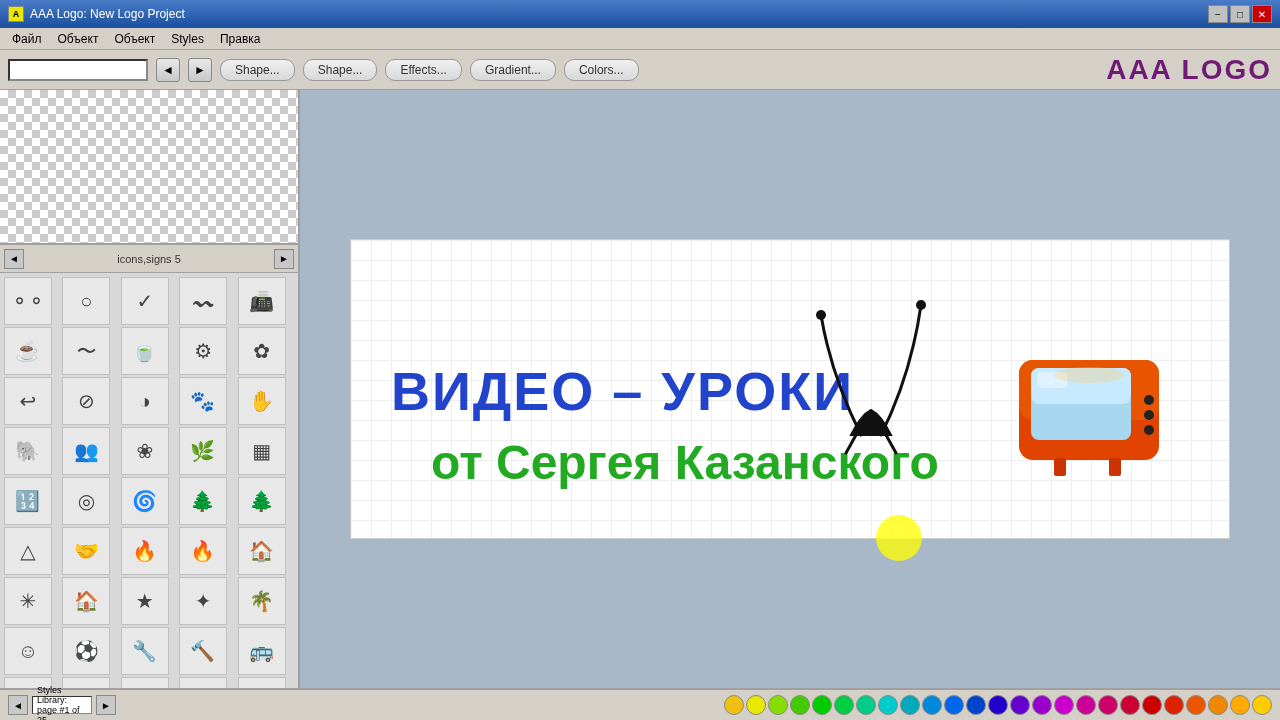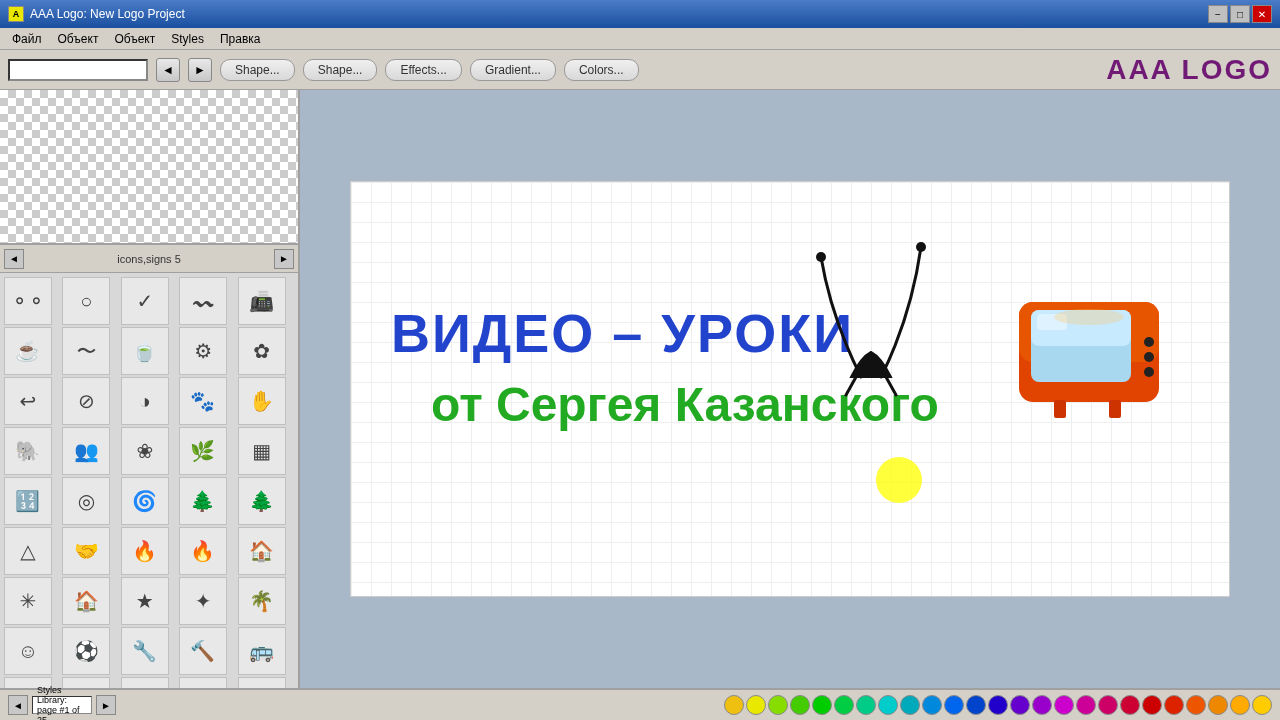--- a/index.html
+++ b/index.html
@@ -164,21 +164,21 @@
       background: #a8b8c8;
       display: flex;
       align-items: center;
       justify-content: center;
       padding: 20px;
     }
 
     #canvas {
       background: white;
       width: 880px;
-      height: 416px;
+      height: 300px;
       position: relative;
       border: 1px solid #ccc;
       background-image:
         repeating-linear-gradient(#eee 0, #eee 1px, transparent 1px, transparent 20px),
         repeating-linear-gradient(90deg, #eee 0, #eee 1px, transparent 1px, transparent 20px);
       background-size: 20px 20px;
     }
 
     
     .canvas-text-main {

